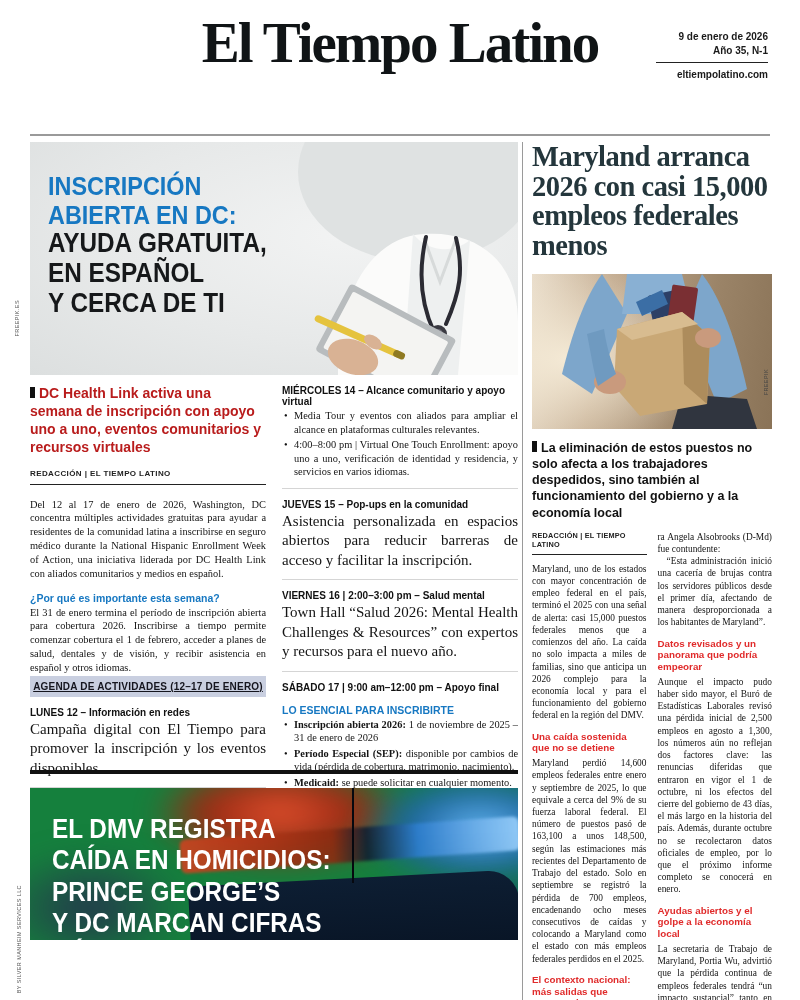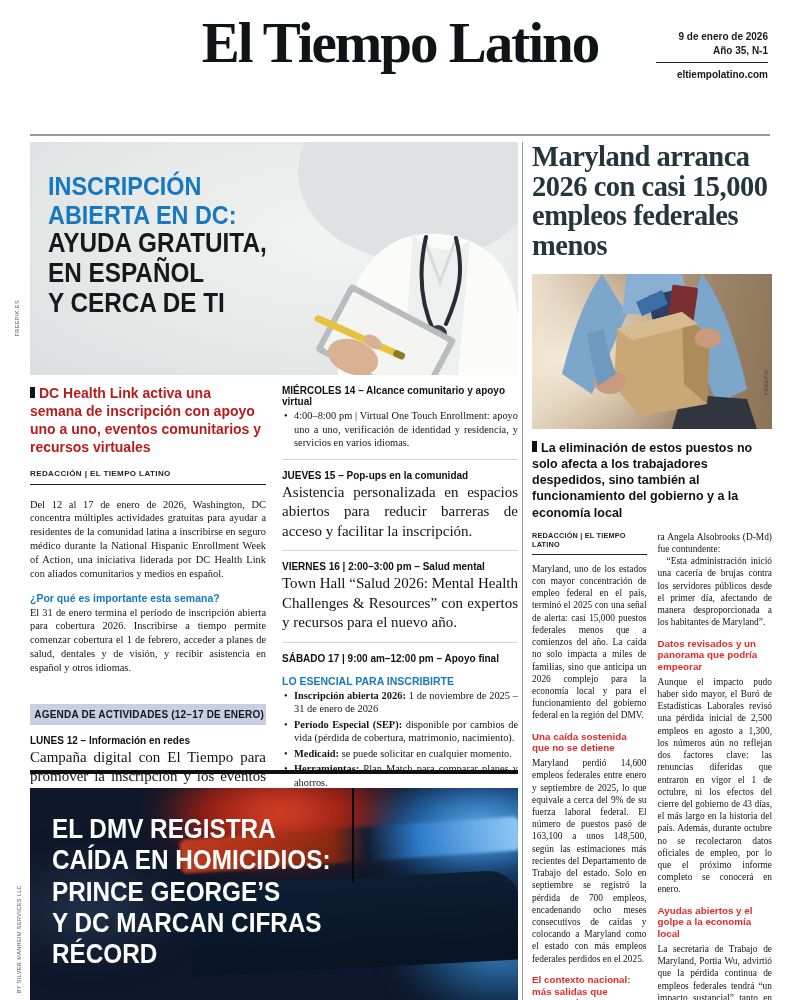--- a/index.html
+++ b/index.html
@@ -35,33 +35,33 @@
   .colL{position:absolute;left:30px;top:385px;width:236px;}
   .colM{position:absolute;left:282px;top:385px;width:236px;}
   .dek{font-family:"Liberation Sans",sans-serif;font-weight:700;font-size:14px;line-height:1.28;color:#b91c1c;}
   .dekbar{display:inline-block;width:5px;height:11px;background:#111;margin-right:4px;}
   .byline{font-family:"Liberation Sans",sans-serif;font-weight:700;font-size:8px;letter-spacing:.4px;color:#222;
           border-bottom:1.5px solid #222;padding-bottom:6px;margin-top:12px;}
   .body-p{font-size:10.4px;line-height:1.33;text-align:justify;margin:13px 0 0 0;}
   .subhead-blue{font-family:"Liberation Sans",sans-serif;font-weight:700;font-size:10.5px;color:#1778c2;margin-top:11px;}
   .subhead-red{font-family:"Liberation Sans",sans-serif;font-weight:700;font-size:9.8px;color:#e02b2b;line-height:1.2;margin:9px 0 3px 0;}
   .agenda-bar{background:#c9cfe0;color:#15151e;font-family:"Liberation Sans",sans-serif;font-weight:700;font-size:10px;
-              text-align:right;padding:5px 2px;margin-top:29px;letter-spacing:.2px;}
+              text-align:center;padding:5px 2px;margin-top:1px;letter-spacing:.2px;text-decoration:underline;}
   .ag-title{font-family:"Liberation Sans",sans-serif;font-weight:700;font-size:10px;color:#111;margin-top:10px;}
   .ag-body{font-size:15px;line-height:1.3;text-align:justify;margin-top:2px;}
   .ag-loc{font-family:"Liberation Sans",sans-serif;font-size:9.6px;color:#222;margin-top:2px;}
   .sep{border-top:1px solid #d5d5d5;margin-top:9px;}
   ul.bul{margin:2px 0 0 0;padding-left:12px;list-style:none;}
   ul.bul li{font-size:10.4px;line-height:1.3;text-align:justify;position:relative;margin-top:2px;}
   ul.bul li::before{content:"•";position:absolute;left:-10px;}
   .ess-lead{font-weight:700;}
   .more-info{font-family:"Liberation Sans",sans-serif;font-weight:700;font-size:10px;margin-top:4px;}
   
   .thick-rule{position:absolute;left:30px;top:770px;width:488px;border-top:4px solid #111;}
-  .police{position:absolute;left:30px;top:788px;width:488px;height:212px;overflow:hidden;background:#0f172a;}
+  .police{position:absolute;left:30px;top:788px;width:488px;height:152px;overflow:hidden;background:#15803d;}
   .police .glow{position:absolute;border-radius:50%;filter:blur(14px);}
   .police-head{position:absolute;left:22px;top:26px;color:#fff;font-family:"Liberation Sans",sans-serif;font-weight:800;
                font-size:27px;line-height:1.16;transform:scaleX(.9);transform-origin:left top;white-space:nowrap;}
   
   .vdivider{position:absolute;left:522px;top:142px;width:1px;height:858px;background:#9a9a9a;}
   .colR{position:absolute;left:532px;top:142px;width:240px;}
   .md-head{font-family:"Liberation Serif",serif;font-weight:700;font-size:28.5px;line-height:1.04;letter-spacing:-.5px;color:#24363c;margin:0;}
   .md-img{position:relative;width:240px;height:155px;margin-top:13px;overflow:hidden;
           background:linear-gradient(100deg,#e9ddcb 0%,#c4ad92 30%,#9b8468 70%,#8a7357 100%);}
   .md-dek{font-family:"Liberation Sans",sans-serif;font-weight:700;font-size:12.5px;line-height:1.3;color:#111;margin-top:11px;}
@@ -132,20 +132,21 @@
     <div class="ag-body">Campaña digital con El Tiempo para promover la inscripción y los eventos disponibles.</div>
     <div class="sep"></div>
     <div class="ag-title">MARTES 13 | 1:00–3:00 pm – Evento comunitario</div>
     <div class="ag-loc">Lamont Plaza, 3210 Mt Pleasant St NW</div>
     <div class="ag-body">El Equipo de DC Health Link ofrece información directa y recuerda la fecha límite del 15 de enero para cobertura que inicia el 1 de febrero.</div>
   </div>
 
   <div class="colM">
     <div class="ag-title" style="margin-top:0;">MIÉRCOLES 14 – Alcance comunitario y apoyo virtual</div>
     <ul class="bul">
+      <li>Media Tour y eventos con aliados para ampliar el alcance en plataformas culturales relevantes.</li>
       <li>4:00–8:00 pm | Virtual One Touch Enrollment: apoyo uno a uno, verificación de identidad y residencia, y servicios en varios idiomas.</li>
     </ul>
     <div class="sep"></div>
     <div class="ag-title">JUEVES 15 – Pop-ups en la comunidad</div>
     <div class="ag-body">Asistencia personalizada en espacios abiertos para reducir barreras de acceso y facilitar la inscripción.</div>
     <div class="sep"></div>
     <div class="ag-title">VIERNES 16 | 2:00–3:00 pm – Salud mental</div>
     <div class="ag-body">Town Hall “Salud 2026: Mental Health Challenges &amp; Resources” con expertos y recursos para el nuevo año.</div>
     <div class="sep"></div>
     <div class="ag-title">SÁBADO 17 | 9:00 am–12:00 pm – Apoyo final</div>

